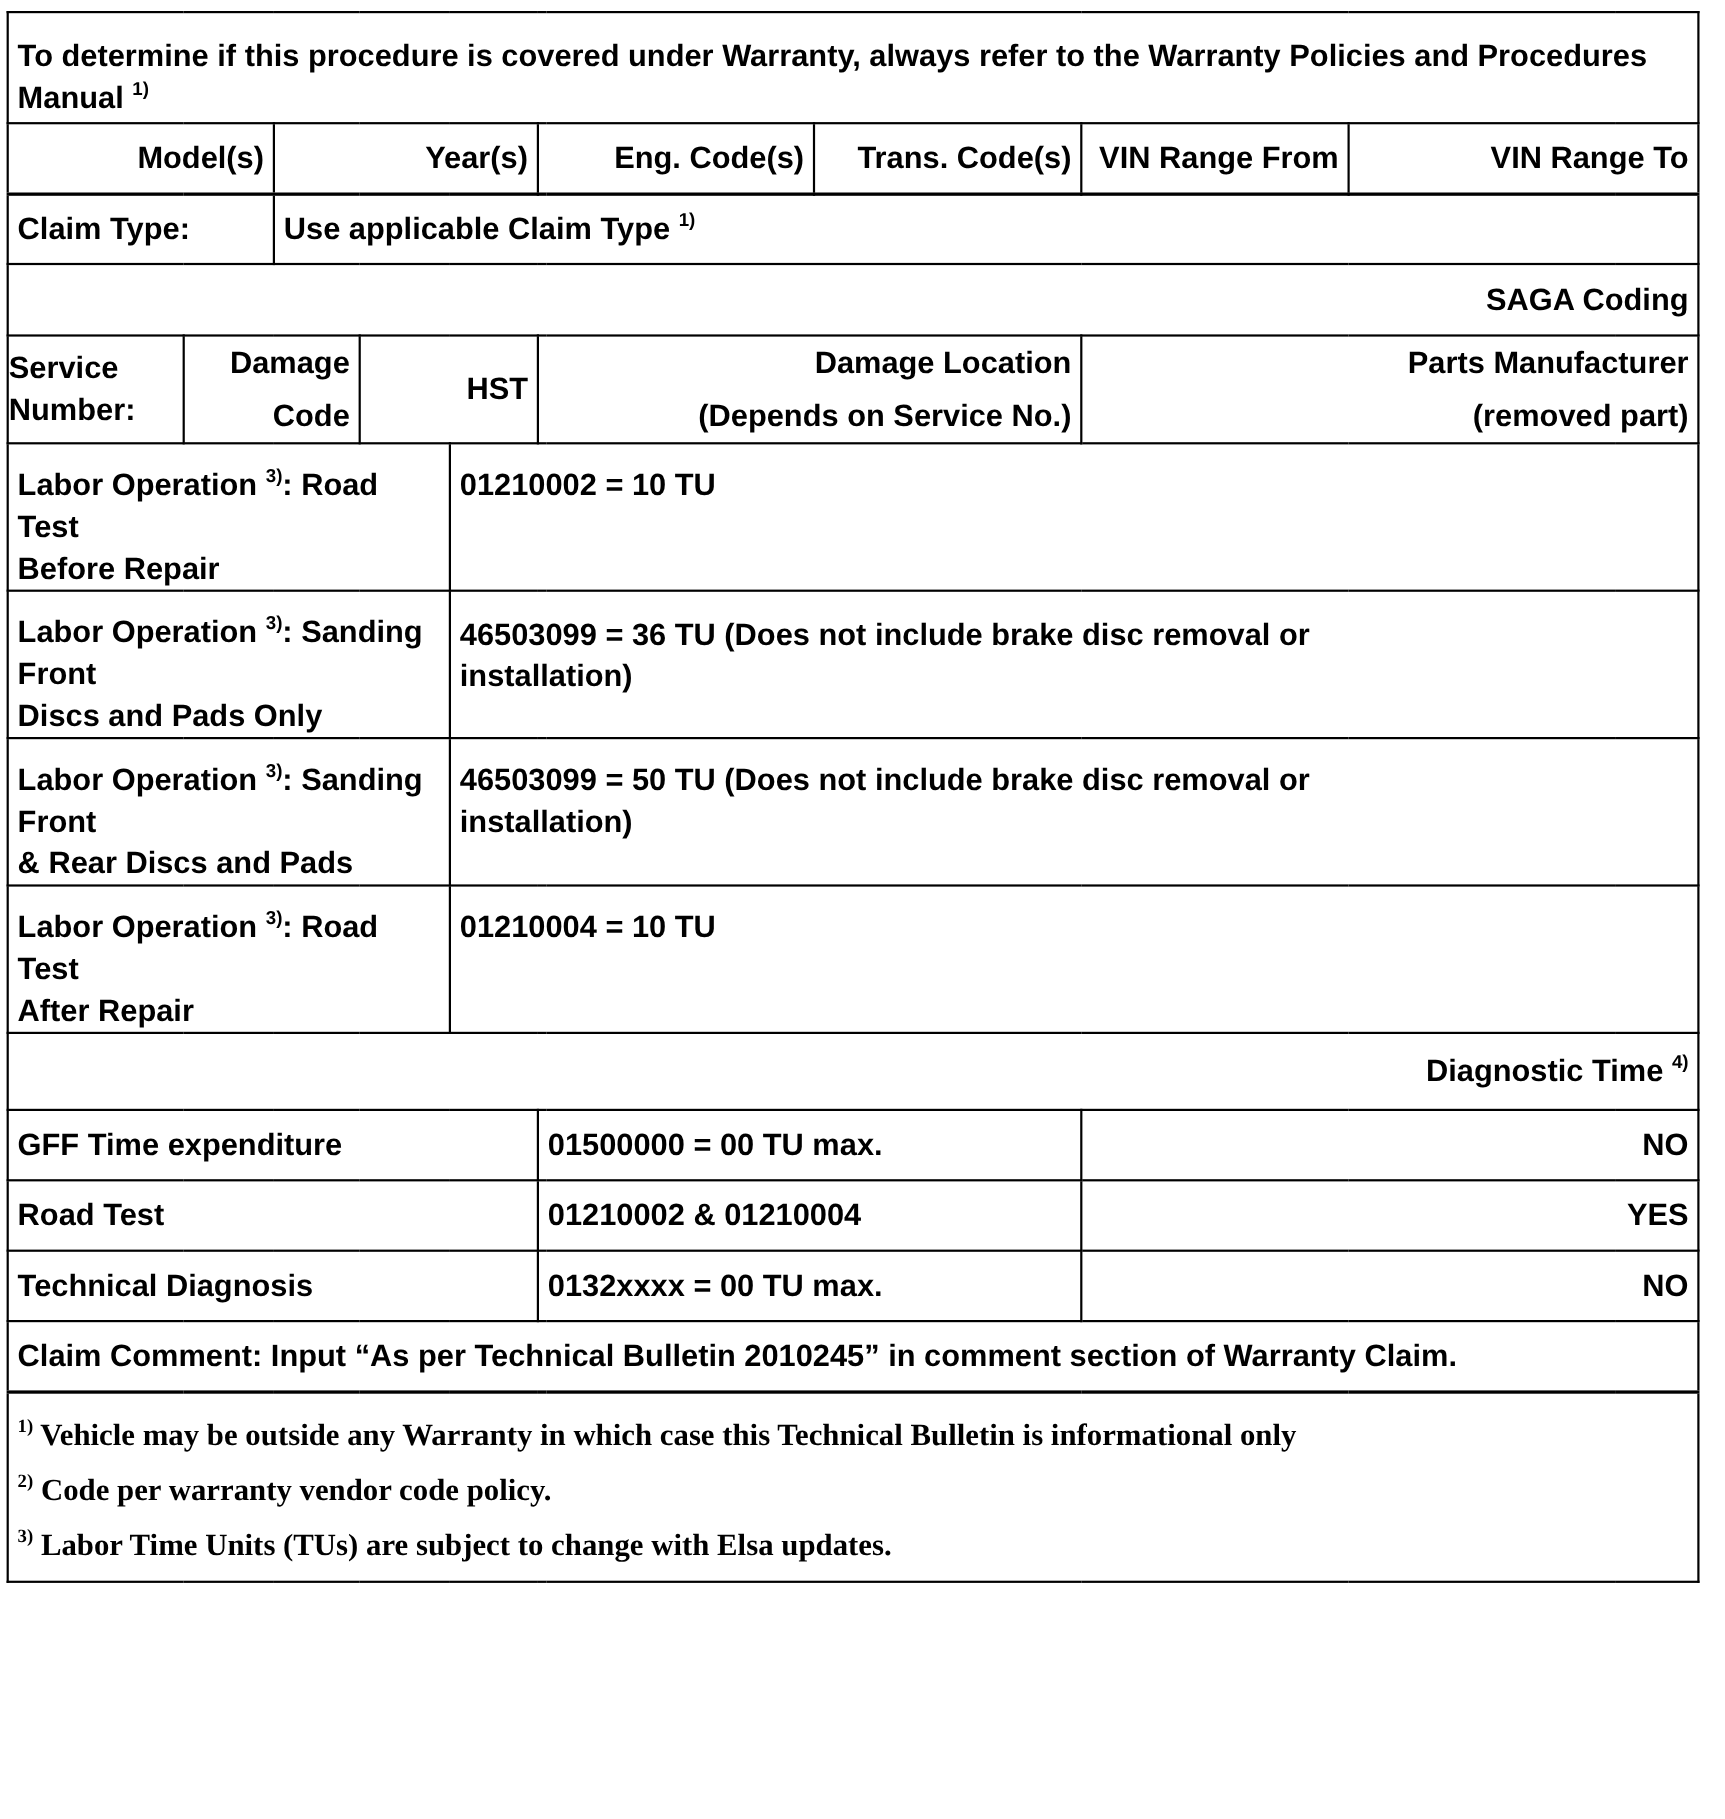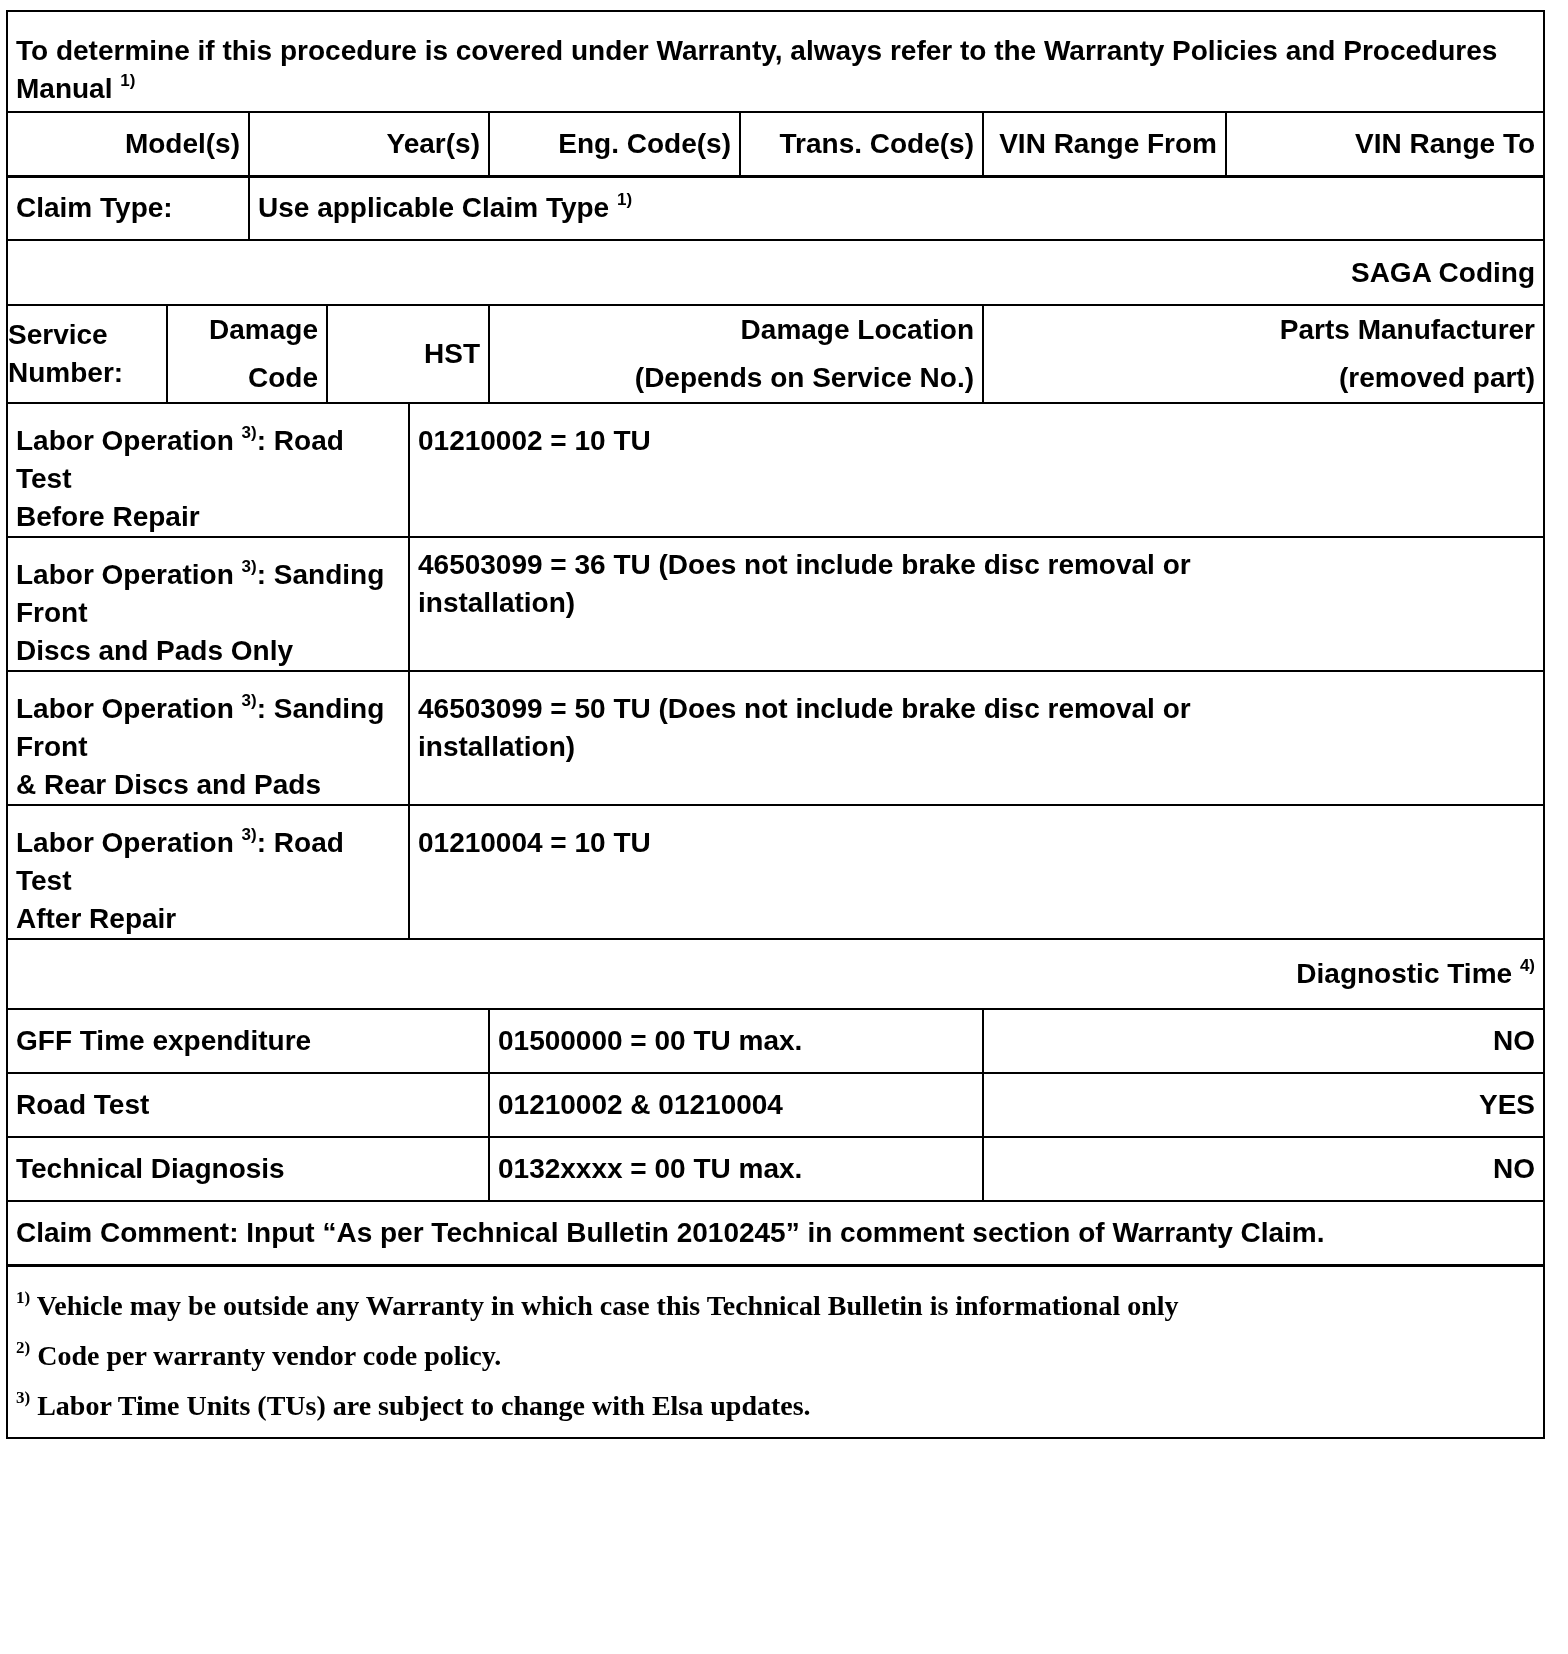--- a/index.html
+++ b/index.html
@@ -91,21 +91,21 @@
       <td colspan="7" class="l" style="vertical-align:top; padding-top:18px">
         <span>01210002 = 10 TU</span><br>
         <span></span>
       </td>
     </tr>
     <tr style="height:101px">
       <td colspan="4" class="l" style="vertical-align:top; padding-top:18px">
         <span>Labor Operation</span> <sup>3)</sup><span>: Sanding Front</span><br>
         <span>Discs and Pads Only</span>
       </td>
-      <td colspan="7" class="l" style="vertical-align:top; padding-top:8px">
+      <td colspan="7" class="l" style="vertical-align:top; padding-top:20px">
         <span>46503099 = 36 TU (Does not include brake disc removal or</span><br>
         <span>installation)</span>
       </td>
     </tr>
     <tr style="height:101px">
       <td colspan="4" class="l" style="vertical-align:top; padding-top:18px">
         <span>Labor Operation</span> <sup>3)</sup><span>: Sanding Front</span><br>
         <span>&amp; Rear Discs and Pads</span>
       </td>
       <td colspan="7" class="l" style="vertical-align:top; padding-top:18px">

